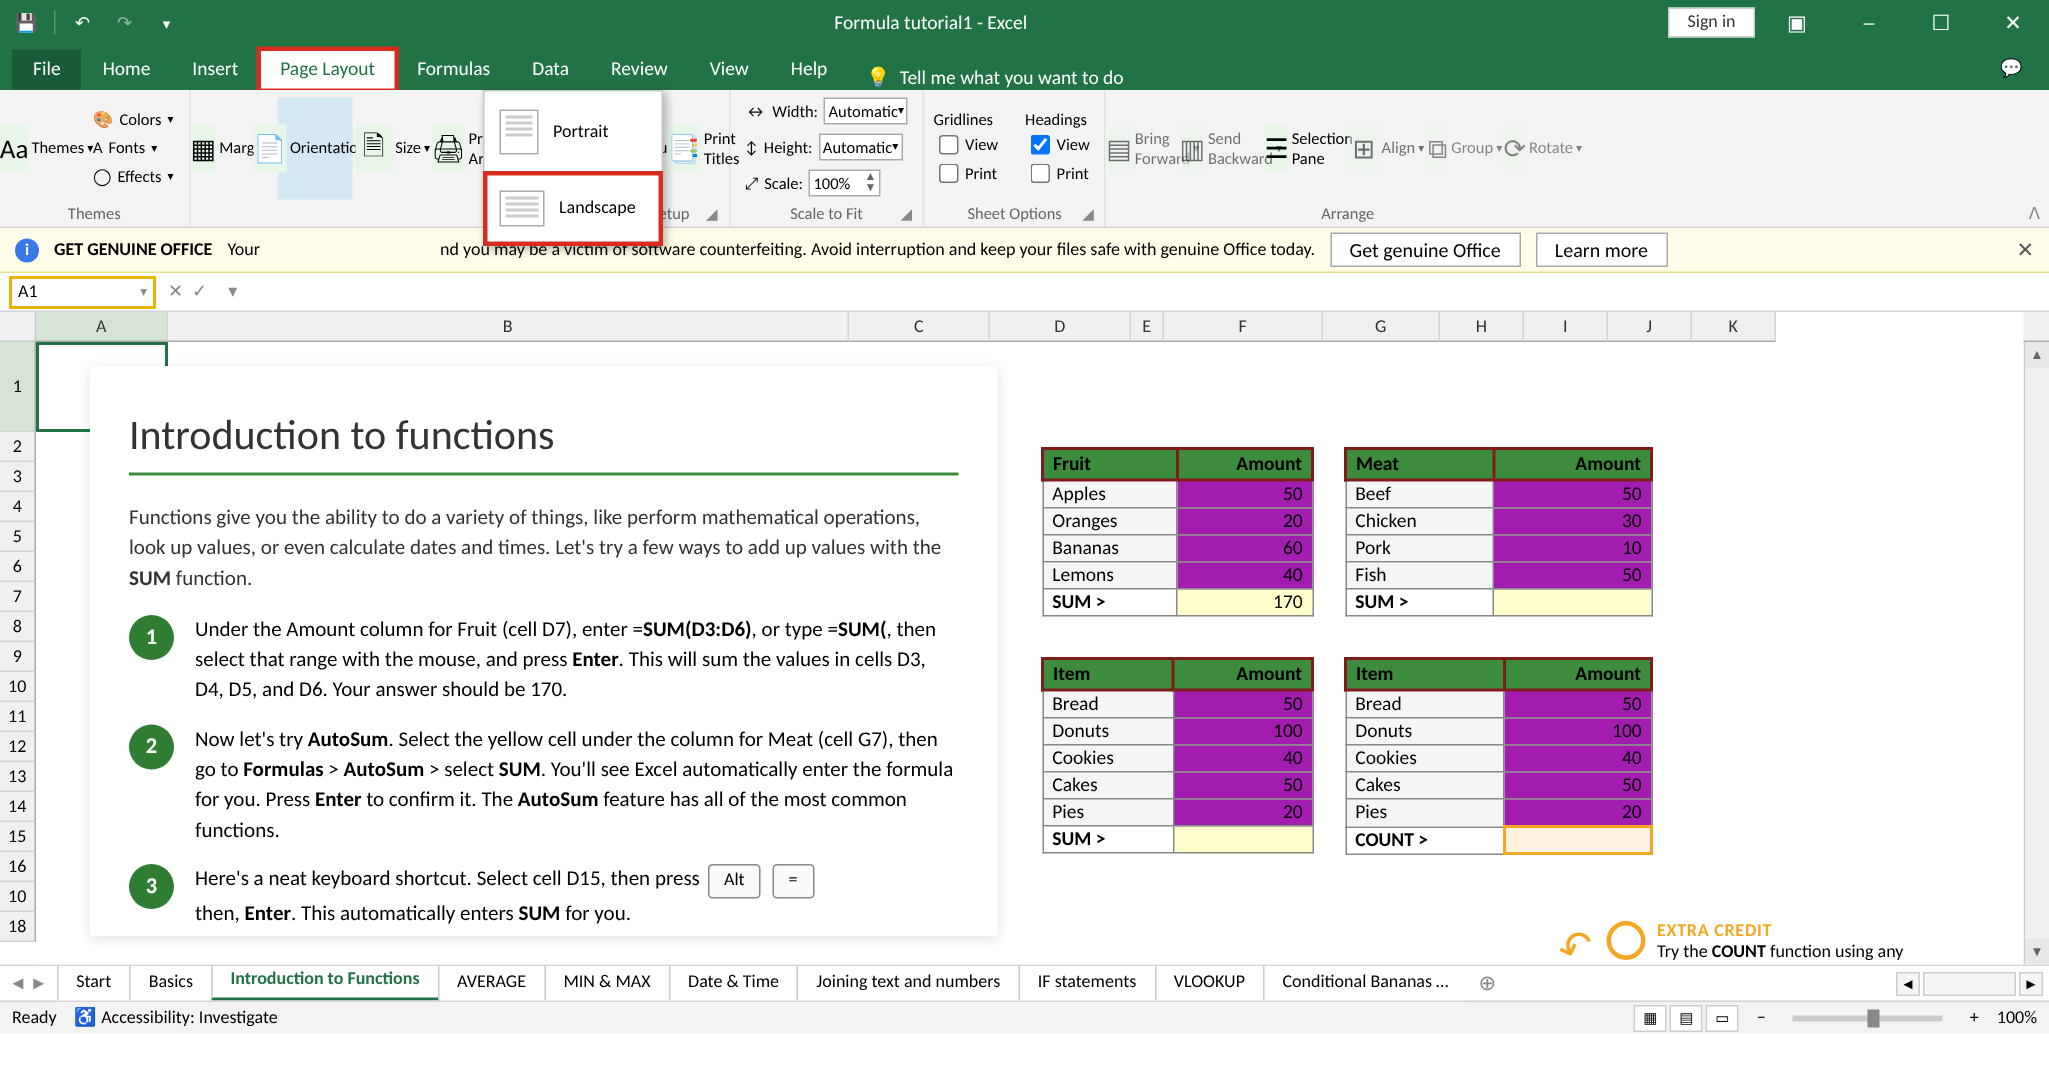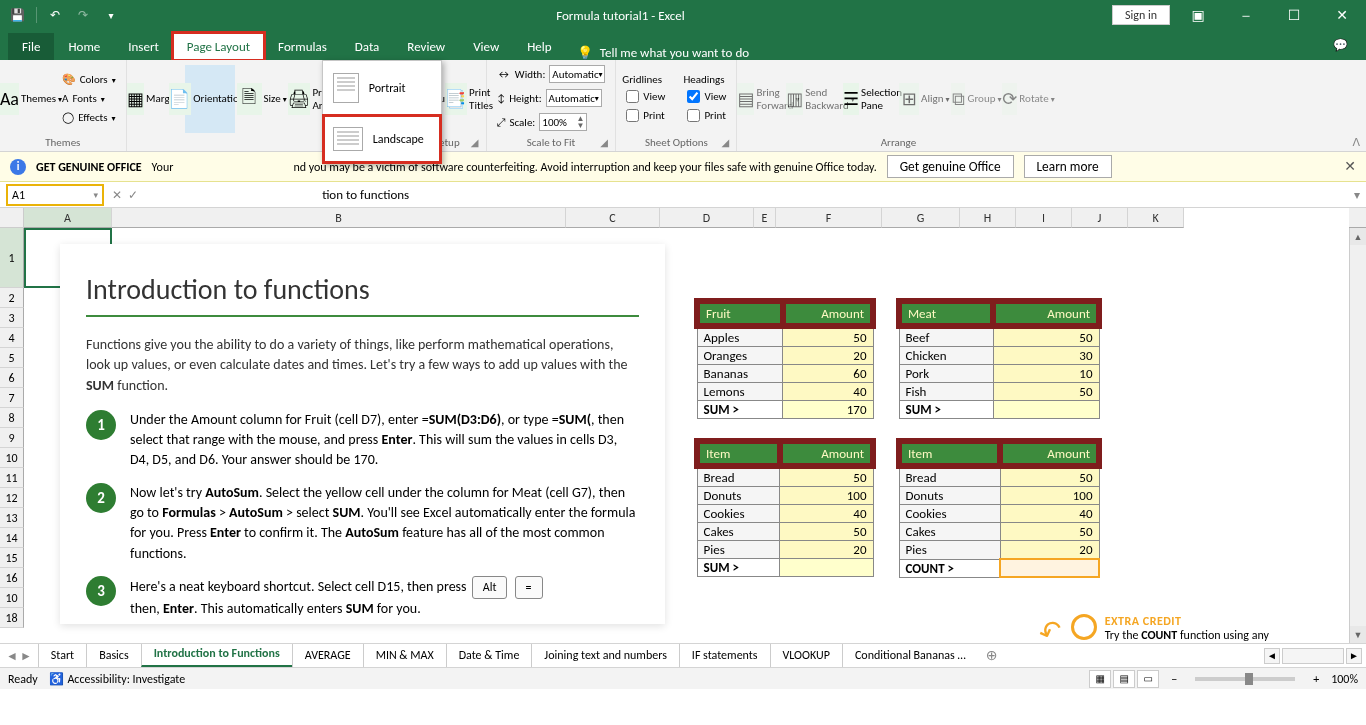--- a/index.html
+++ b/index.html
@@ -82,24 +82,24 @@
 .content-card h1{font-size:28px;font-weight:400;color:#333;margin-bottom:8px;}
 .green-line{height:2px;background:#3d8b3d;margin-bottom:18px;}
 .para{font-size:14px;line-height:1.45;color:#333;margin-bottom:14px;}
 .step{display:flex;gap:14px;margin-bottom:12px;}
 .step-num{width:30px;height:30px;border-radius:50%;background:#2e7d32;color:#fff;display:flex;align-items:center;justify-content:center;font-size:15px;font-weight:600;flex-shrink:0;}
 .step-text{font-size:14px;line-height:1.45;flex:1;}
 .kbd{display:inline-block;border:1px solid #888;border-radius:3px;padding:2px 10px;font-size:12px;margin:0 2px;background:#fafafa;}
 
 
 .data-tbl{position:absolute;z-index:5;border-collapse:collapse;font-size:13px;}
-.data-tbl th{background:#3d8b3d;color:#fef9c3;padding:2px 6px;text-align:left;border:6px solid #7f1d1d;font-weight:400;}
+.data-tbl th{background:#3d8b3d;color:#000000;padding:2px 6px;text-align:left;border:2px solid #7f1d1d;font-weight:700;}
 .data-tbl th.amt{text-align:right;}
 .data-tbl td{border:1px solid #888;padding:1px 6px;background:#f5f5f5;}
-.data-tbl td.num{text-align:right;background:#fef9c3;}
+.data-tbl td.num{text-align:right;background:#a21caf;}
 .data-tbl td.sum-label{font-weight:700;background:#fff;}
 .data-tbl td.sum-cell{background:#ffffcc;text-align:right;}
 .data-tbl td.sum-cell.filled{background:#ffffcc;}
 .data-tbl td.count-cell{background:#fff3e0;border:2px solid #f5a623;}
 
 .extra-credit{position:absolute;right:80px;bottom:-6px;z-index:6;display:flex;gap:8px;align-items:flex-start;}
 .extra-credit .arrow{font-size:28px;color:#f5a623;transform:rotate(-20deg);}
 .extra-credit .badge{width:26px;height:26px;border-radius:50%;border:3px solid #f5a623;background:#fff;position:relative;}
 .extra-credit .text{font-size:12px;}
 .extra-credit .text .t1{color:#f5a623;font-weight:700;letter-spacing:.5px;}
@@ -356,21 +356,20 @@
 
 <div class="fbar">
   <div class="namebox">
       <span>A1</span>
       <span class="arrow">▾</span>
     </div>
   <div class="fbar-btns">
     <span>✕</span>
     <span>✓</span>
   </div>
-  <div class="fbar-input"><span style="margin-left:170px;">tion to functions</span></div>
   <div class="expand">▾</div>
 </div>
 
 <div style="display:flex;">
   <div class="corner"></div>
   <div class="col-headers" id="col-headers" style="flex:1;">
       <div class="col-h selected" style="width: 88px;">A</div>
       <div class="col-h" style="width: 454px;">B</div>
       <div class="col-h" style="width: 94px;">C</div>
       <div class="col-h" style="width: 94px;">D</div>

